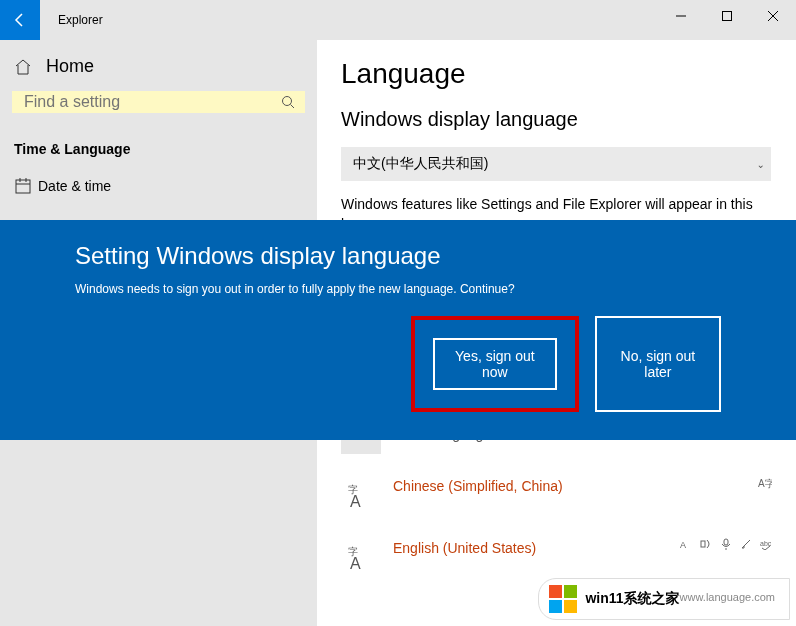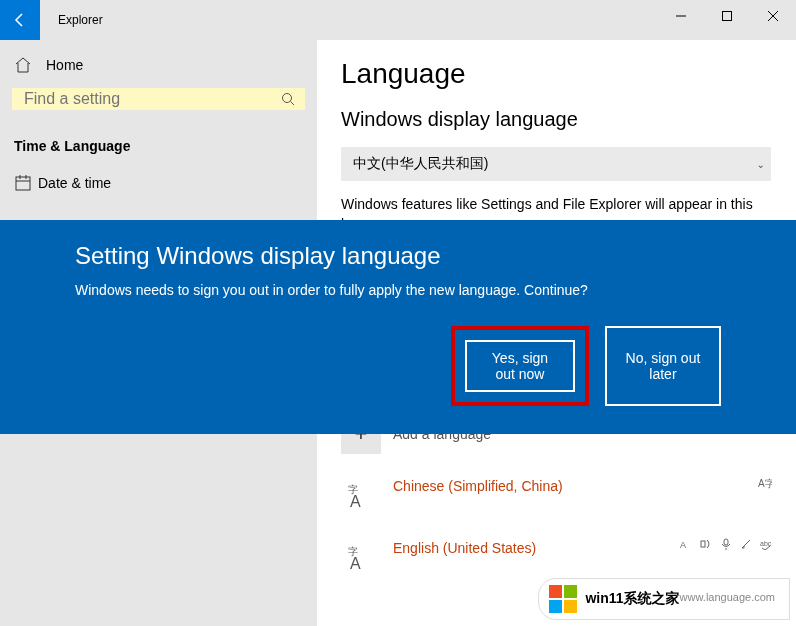--- a/index.html
+++ b/index.html
@@ -13,52 +13,52 @@
   .titlebar .title { padding-left: 18px; font-size: 12px; color:#000; }
   .win-controls { position:absolute; right:0; top:0; display:flex; }
   .win-controls .wc { width:46px; height:32px; display:flex; align-items:center; justify-content:center; }
   .win-controls svg { stroke:#000; }
 
   
   .body { flex:1; display:flex; min-height:0; }
 
   
   .sidebar { width:317px; background:#e6e6e6; display:flex; flex-direction:column; }
-  .nav-home { display:flex; align-items:center; padding: 16px 14px 14px 14px; gap:14px; font-size:14px; color:#000; }
+  .nav-home { display:flex; align-items:center; padding: 16px 14px 14px 14px; gap:14px; font-size:18px; color:#000; }
   .search-wrap { padding: 0 12px 10px 12px; }
   .search { width:100%; height:22px; background:#fef9c3; border:none; padding:0 34px 0 12px; font-size:16px; color:#666; position:relative; }
   .search-box { position:relative; }
   .search-icon { position:absolute; right:10px; top:50%; transform:translateY(-50%); }
   .category { padding: 18px 14px 10px 14px; font-size:14px; font-weight:600; color:#000; }
   .nav-item { display:flex; align-items:center; gap:6px; padding: 10px 14px; font-size:14px; color:#000; }
 
   
   .main { flex:1; padding: 18px 24px 0 24px; overflow:hidden; }
   .h1 { font-size:28px; font-weight:400; margin-bottom:18px; }
   .h2 { font-size:20px; font-weight:400; margin: 12px 0 16px 0; }
-  .dropdown { width: 100%; max-width: 430px; height:34px; background:#eaeaea; border:none; padding:0 12px; font-size:14px; display:flex; align-items:center; position:relative; }
+  .dropdown { width: 100%; max-width: 430px; height:34px; background:#eaeaea; border:none; padding:8px 12px; font-size:14px; display:flex; align-items:flex-start; position:relative; }
   .dropdown .chev { position:absolute; right:6px; top:50%; transform:translateY(-50%); font-size:10px; color:#555; }
   .desc { font-size:14px; color:#000; margin-top:14px; max-width:430px; line-height:1.4; }
 
   .add-lang { display:flex; align-items:center; gap:12px; margin-top: 180px; }
   .add-tile { width:40px; height:40px; background:#e6e6e6; display:flex; align-items:center; justify-content:center; font-size:22px; color:#333; }
   .add-label { font-size:14px; color:#555; }
 
   .lang-row { display:flex; align-items:flex-start; gap:12px; margin-top:22px; position:relative; }
   .lang-glyph { width:40px; height:40px; display:flex; align-items:center; justify-content:center; position:relative; }
   .lang-name { font-size:14px; color:#c2410c; padding-top:2px; }
   .feature-icons { position:absolute; right:0; top:0; display:flex; gap:8px; }
 
   
   .modal { position:absolute; left:0; top:220px; width:796px; background:#0063b1; color:#fff; padding: 22px 75px 28px 75px; }
   .modal-title { font-size:24px; font-weight:400; margin-bottom:12px; }
-  .modal-text { font-size:14px; margin-bottom:28px; }
+  .modal-text { font-size:12px; margin-bottom:20px; }
   .modal-buttons { display:flex; gap:16px; margin-left: 336px; }
   .btn { border:2px solid #fff; background:transparent; color:#fff; padding:8px 16px; font-size:14px; cursor:pointer; }
-  .highlight-box { border:4px solid #d20000; padding:10px; display:inline-flex;margin-left:40px; }
+  .highlight-box { border:4px solid #d20000; padding:18px; display:inline-flex; }
 
   
   .watermark { position:absolute; right:6px; bottom:6px; background:#fff; border:1px solid #ddd; border-radius:18px 0 0 18px; padding:6px 14px 6px 10px; display:flex; align-items:center; gap:8px; }
   .wm-logo { width:28px; height:28px; display:grid; grid-template-columns:1fr 1fr; grid-template-rows:1fr 1fr; gap:2px; }
   .wm-logo div:nth-child(1){background:#f25022;}
   .wm-logo div:nth-child(2){background:#7fba00;}
   .wm-logo div:nth-child(3){background:#00a4ef;}
   .wm-logo div:nth-child(4){background:#ffb900;}
   .wm-text { display:flex; flex-direction:row; line-height:1.1; }
   .wm-text .t1 { font-size:14px; font-weight:700; }

